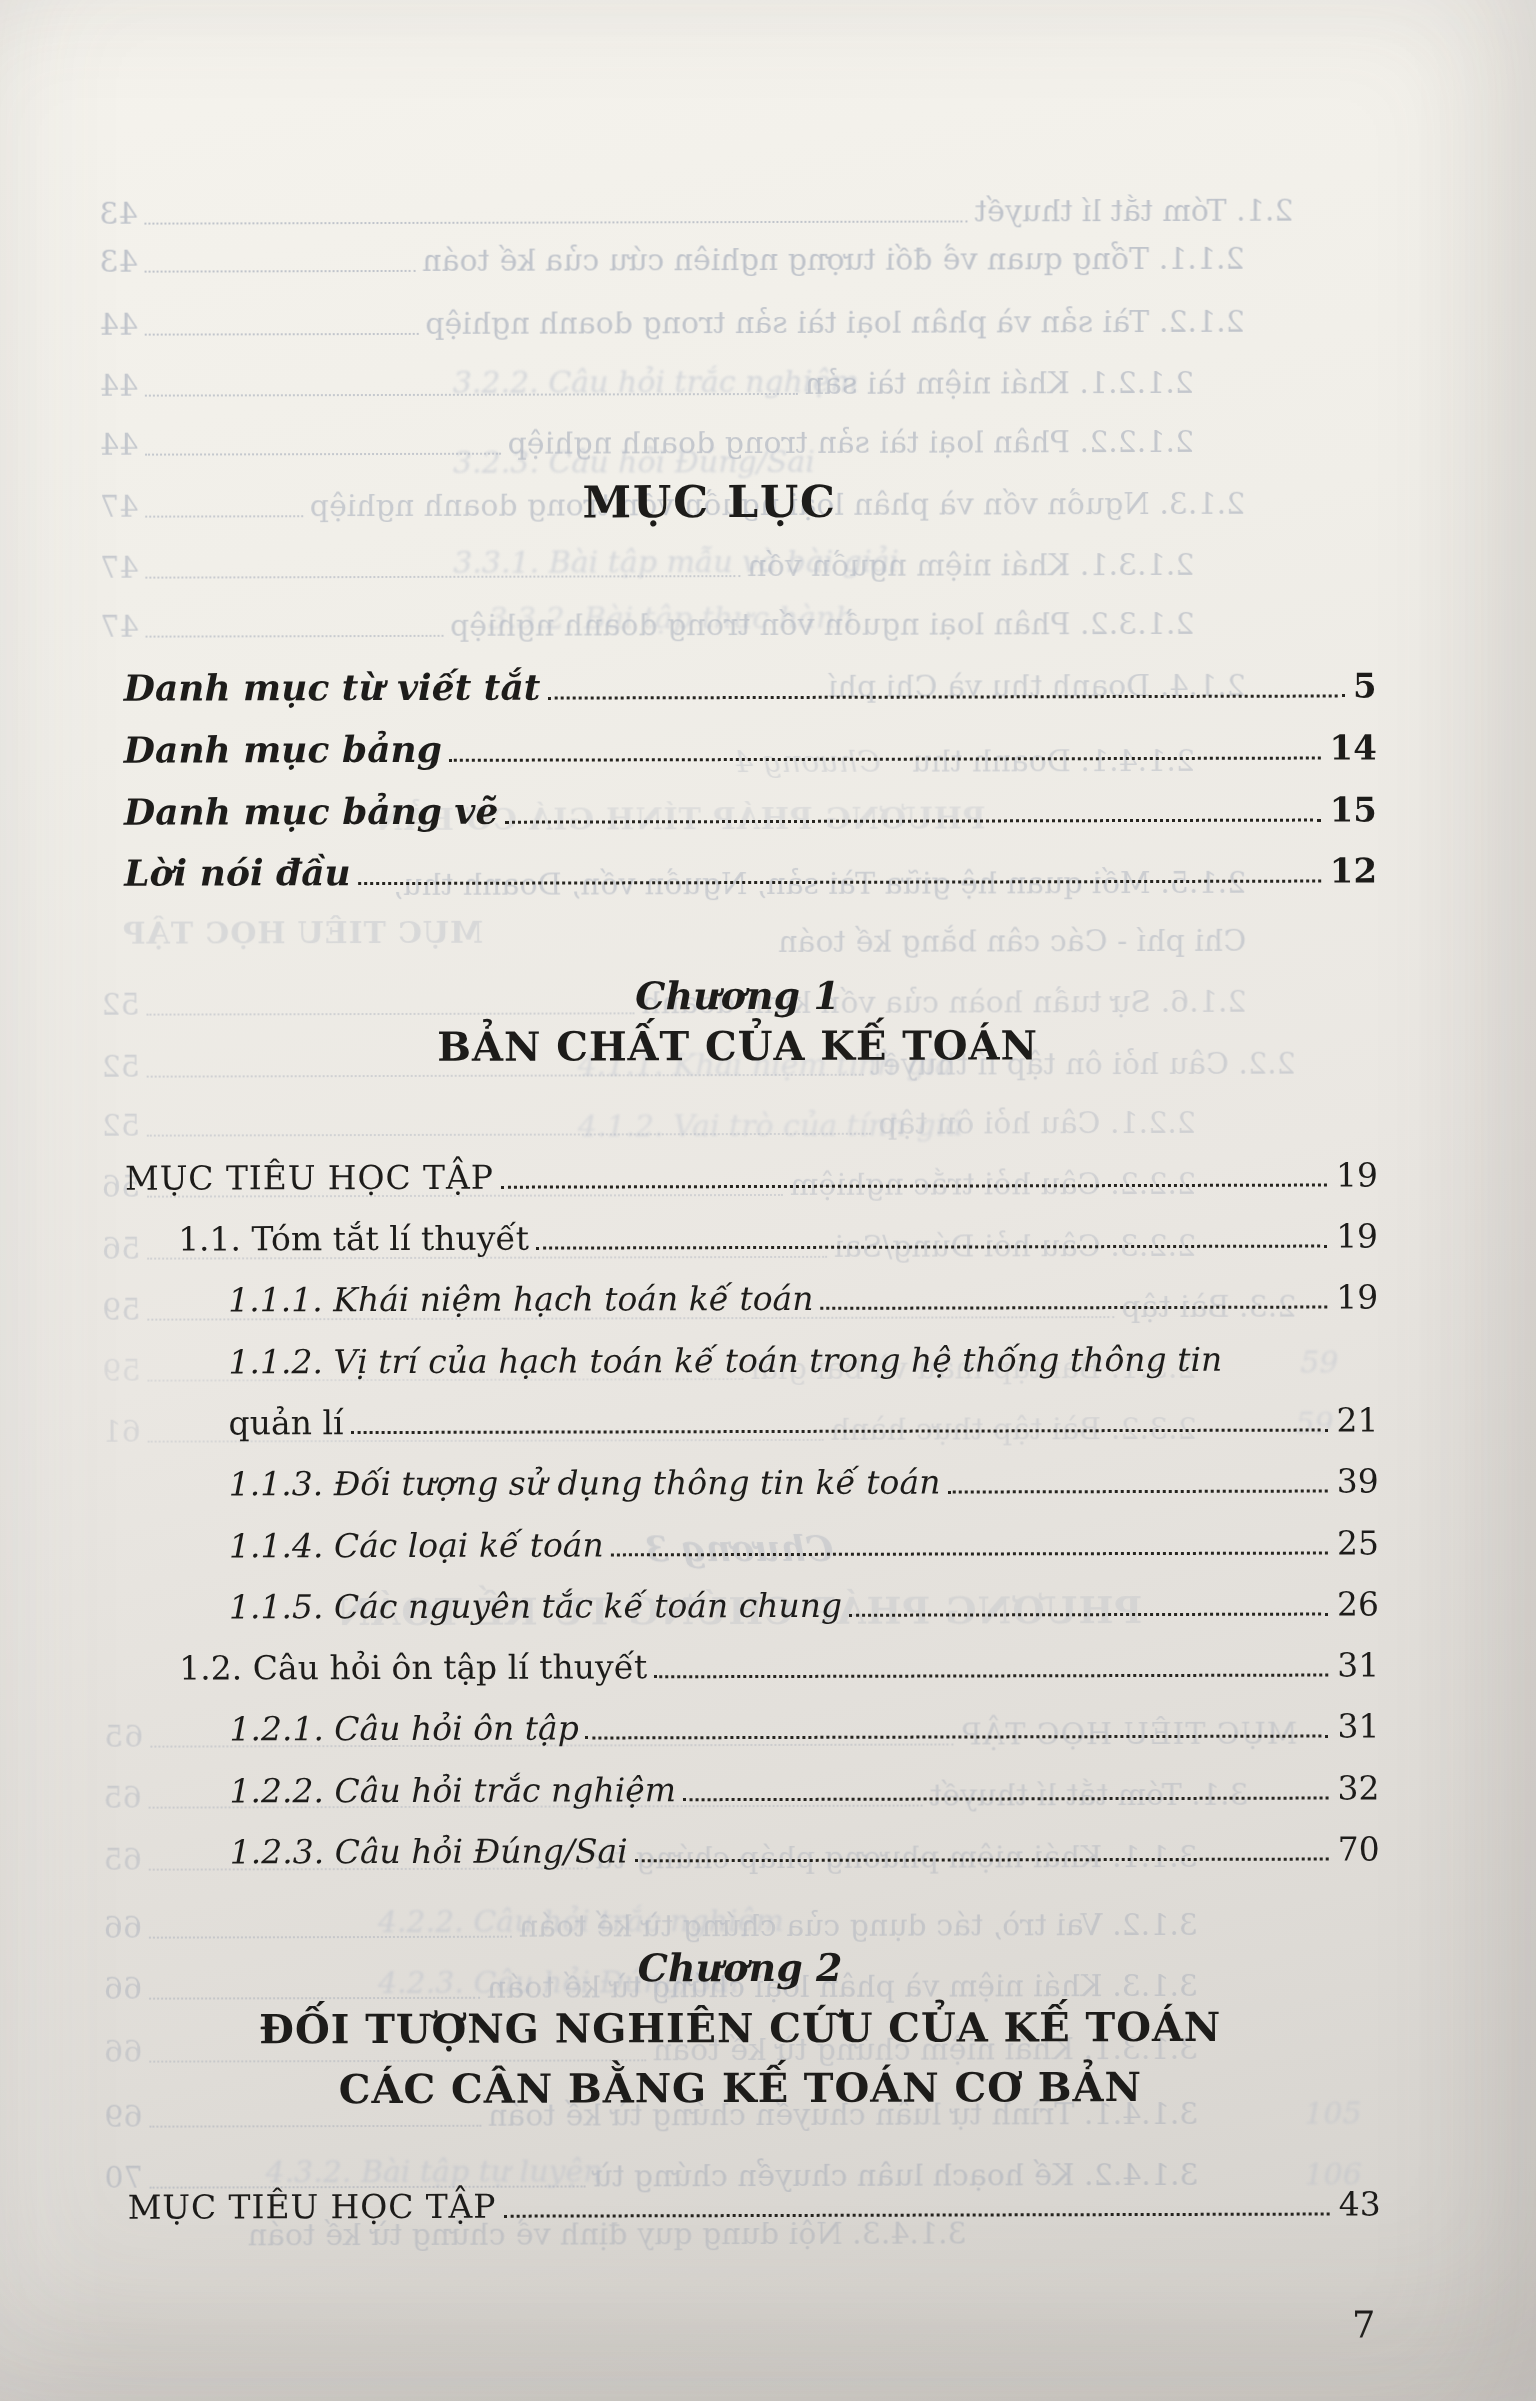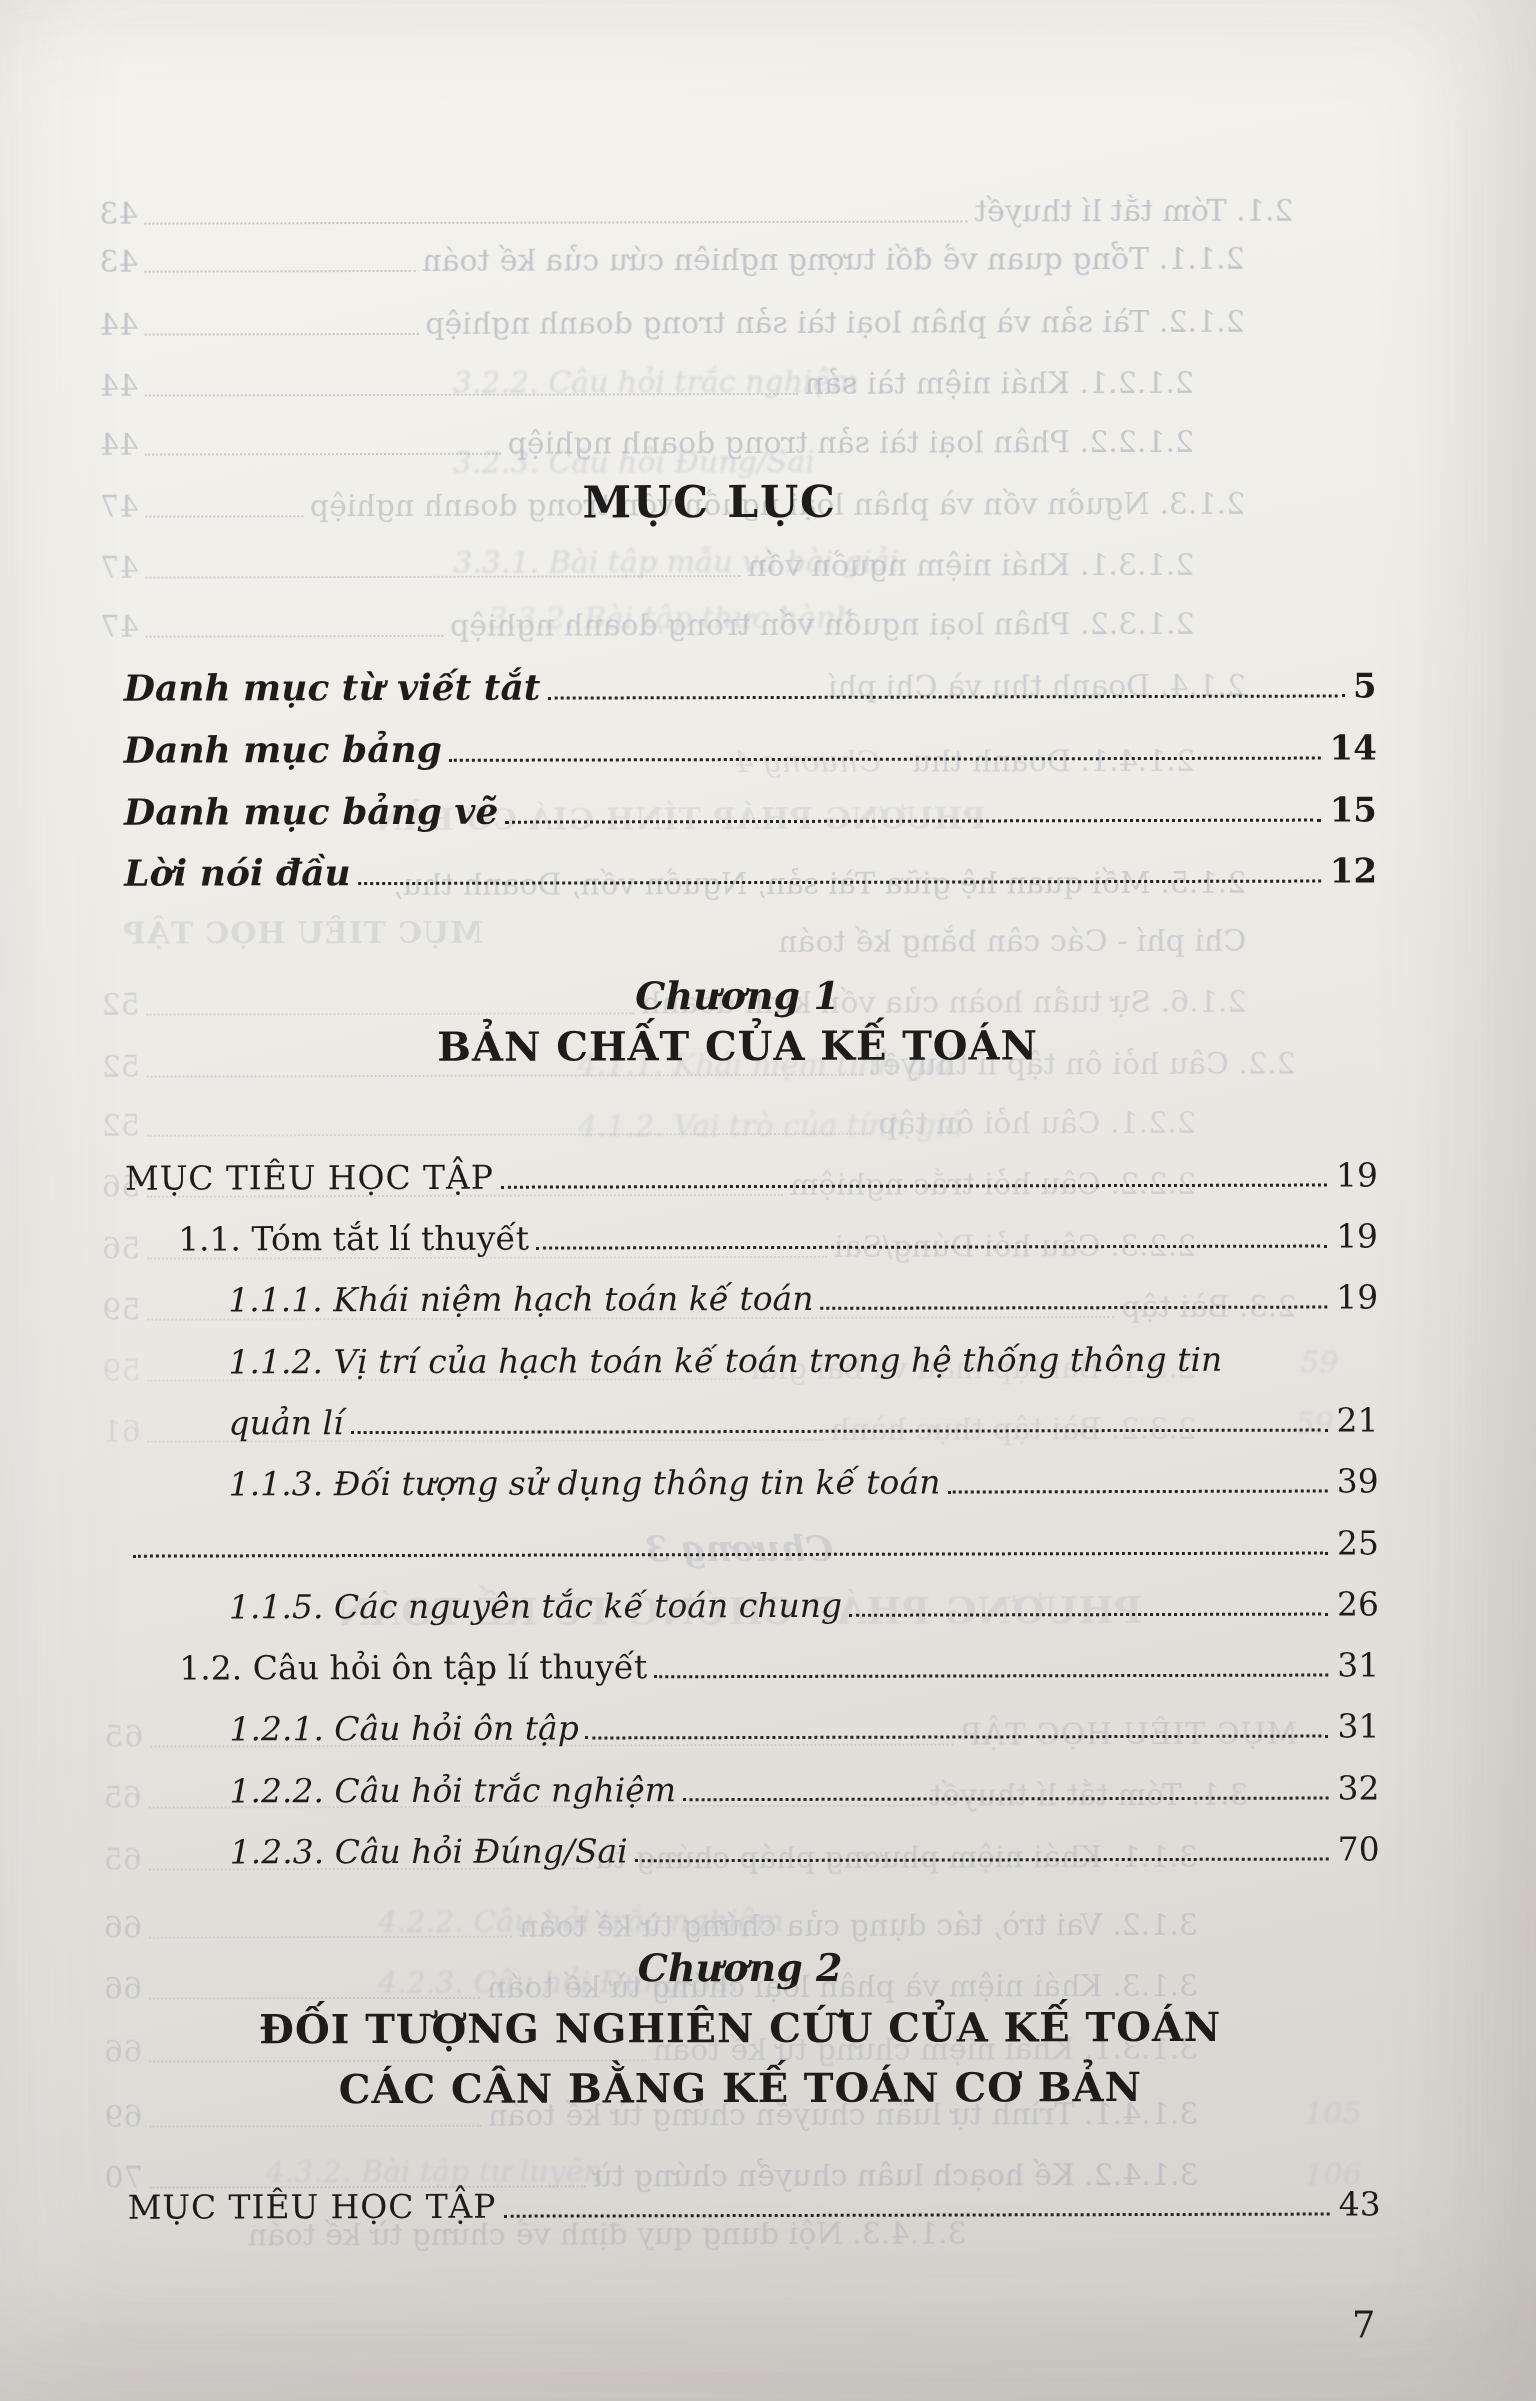--- a/index.html
+++ b/index.html
@@ -24,21 +24,21 @@
   
   .row{position:absolute;left:125px;right:159px;display:flex;align-items:baseline;white-space:nowrap;font-size:33px;}
   .row .leader{flex:1 1 auto;min-width:21px;border-bottom:3.5px dotted #26241f;margin:0 8.8px 7.9px 7px;align-self:flex-end;}
   .row .num{font-size:33px;}
   .row.front{font-size:36px;}
   .row.front .txt{font-weight:bold;font-style:italic;}
   .row.front .num{font-weight:bold;font-size:34px;}
   .row.lvl0 .txt{letter-spacing:0.9px;}
   .row.lvl1 .txt{margin-left:53px;}
   .row.lvl2 .txt{margin-left:103px;font-style:italic;}
-  .row.wrap2 .txt{margin-left:103px;font-style:italic;}
+  .row.wrap2 .txt{margin-left:103px;}
 
   .center{position:absolute;left:0;right:61px;text-align:center;}
   .doc-title{font-size:44px;font-weight:bold;letter-spacing:1.8px;right:114px;}
   .ch-label{font-size:38px;font-weight:bold;font-style:italic;}
   .ch-title{font-size:40px;font-weight:bold;letter-spacing:0.9px;}
   .folio{position:absolute;left:1349px;top:2305px;font-size:37px;}
 
   
   .bleed-row{position:absolute;left:102px;width:1194px;display:flex;align-items:baseline;
     white-space:nowrap;color:#8e98ac;transform:scaleX(-1);filter:blur(0.6px);font-size:30px;}
@@ -266,20 +266,21 @@
             <span class="txt">quản lí</span>
             <span class="leader"></span>
             <span class="num">21</span>
           </div>
           <div class="row lvl2" style="top: 1463px;">
             <span class="txt">1.1.3. Đối tượng sử dụng thông tin kế toán</span>
             <span class="leader"></span>
             <span class="num">39</span>
           </div>
           <div class="row lvl2" style="top: 1525px;">
+            <span class="txt">1.1.4. Các loại kế toán</span>
             <span class="leader"></span>
             <span class="num">25</span>
           </div>
           <div class="row lvl2" style="top: 1586px;">
             <span class="txt">1.1.5. Các nguyên tắc kế toán chung</span>
             <span class="leader"></span>
             <span class="num">26</span>
           </div>
           <div class="row lvl1" style="top: 1647px;">
             <span class="txt">1.2. Câu hỏi ôn tập lí thuyết</span>

